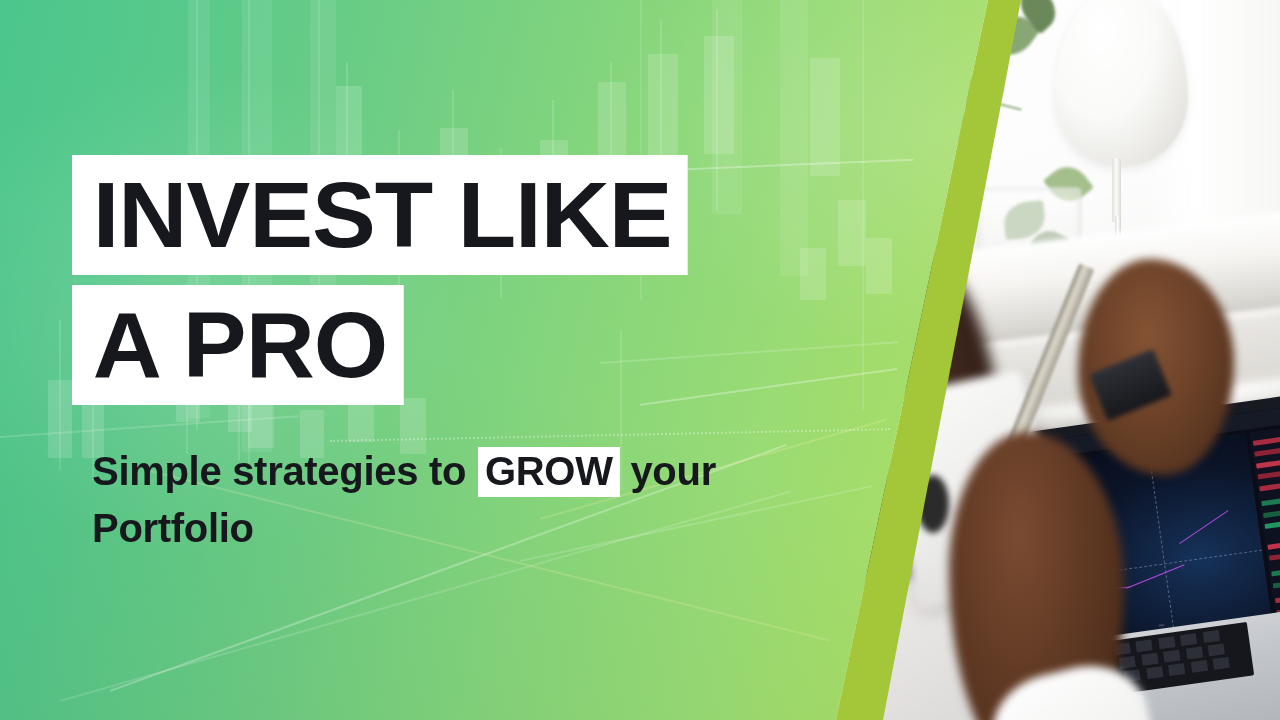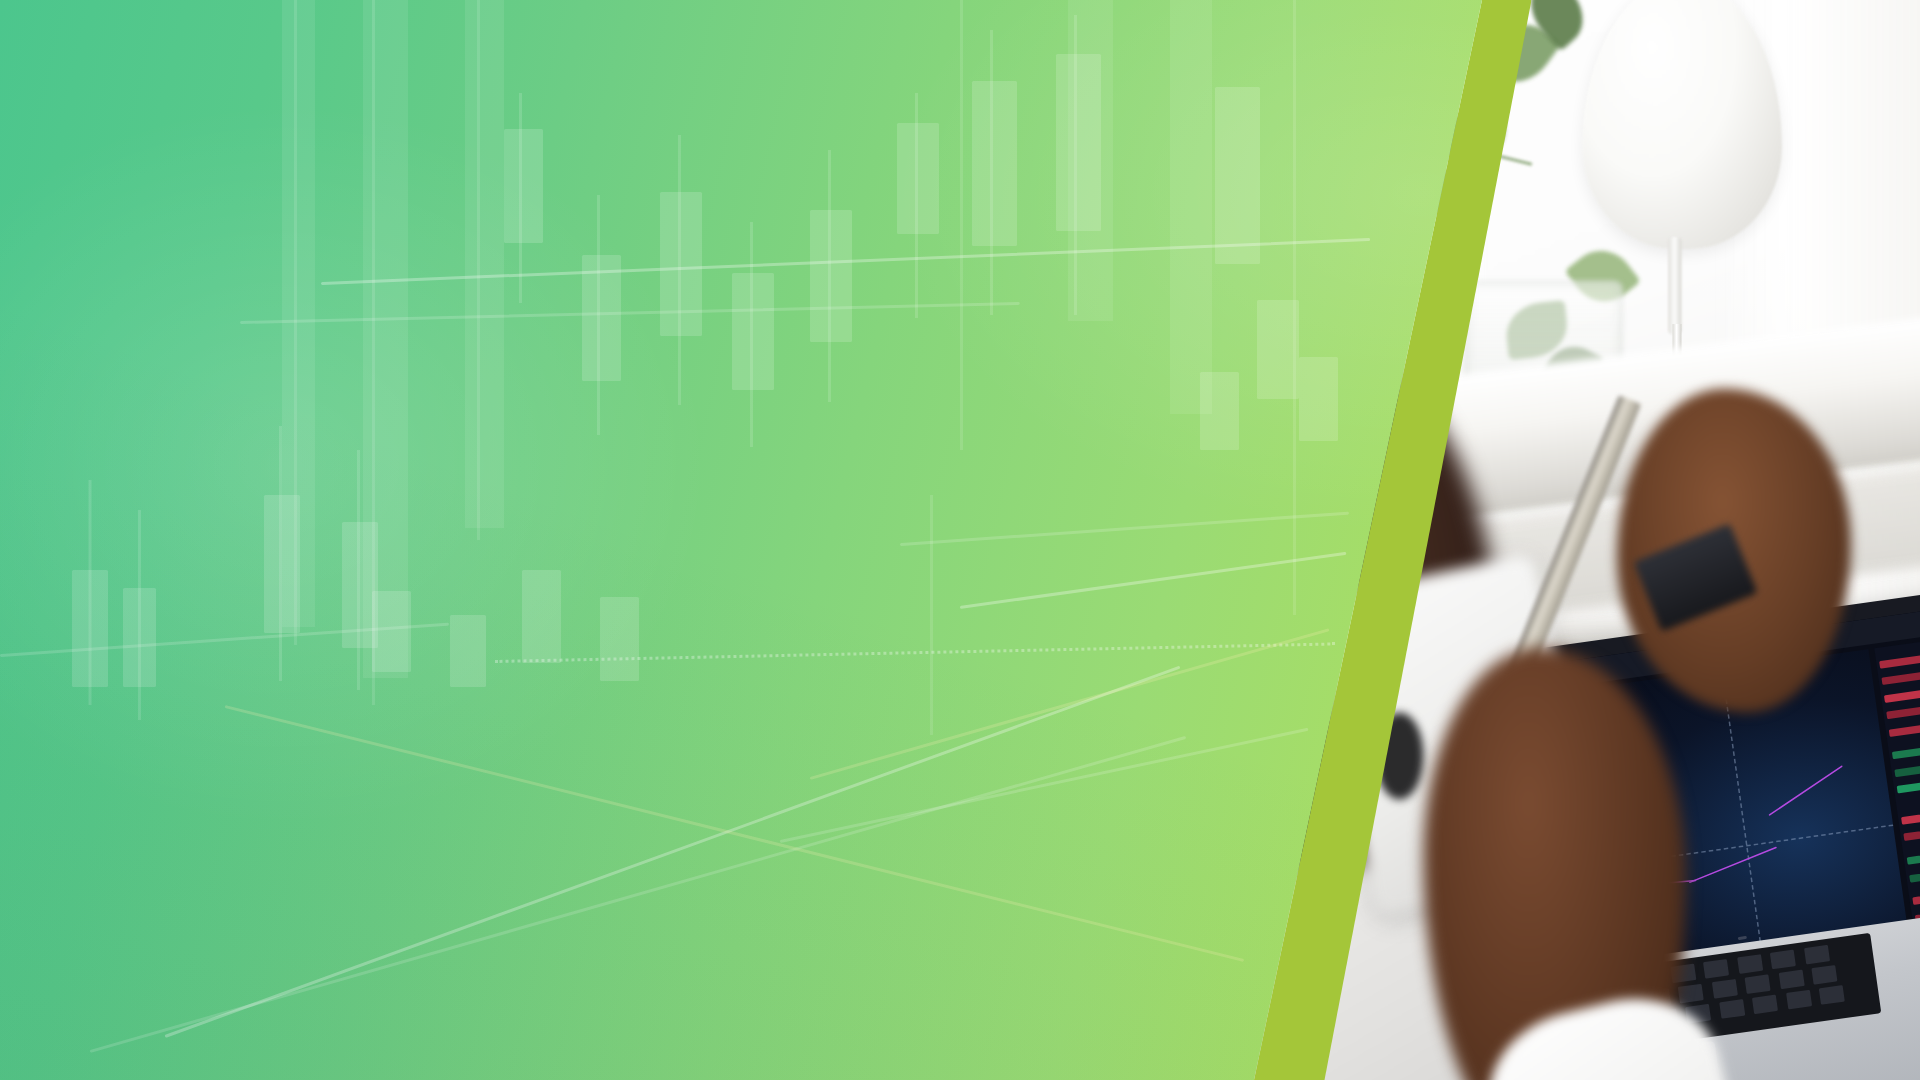--- a/index.html
+++ b/index.html
@@ -780,15 +780,20 @@
       <div class="wm-line warm" style="left:540px;top:518px;width:360px;transform:rotate(-16deg);"></div>
       <div class="wm-line soft" style="left:520px;top:560px;width:360px;transform:rotate(-12deg);"></div>
       <div class="wm-line soft" style="left:0px;top:436px;width:300px;transform:rotate(-4deg);"></div>
       <div class="wm-line" style="left:640px;top:404px;width:260px;transform:rotate(-8deg);"></div>
       <div class="wm-line soft" style="left:600px;top:362px;width:300px;transform:rotate(-4deg);"></div>
     </div>
 
     <div class="panel-shade"></div>
   </div>
 
-
+  <div class="headline-wrap">
+    <span class="hl-line">INVEST LIKE</span>
+    <span class="hl-line">A PRO</span>
+  </div>
+
+  <div class="subtitle"><span>Simple strategies to </span><span class="sub-hl">GROW</span><span> your Portfolio</span></div>
 
 </div>
 
 </body></html>

